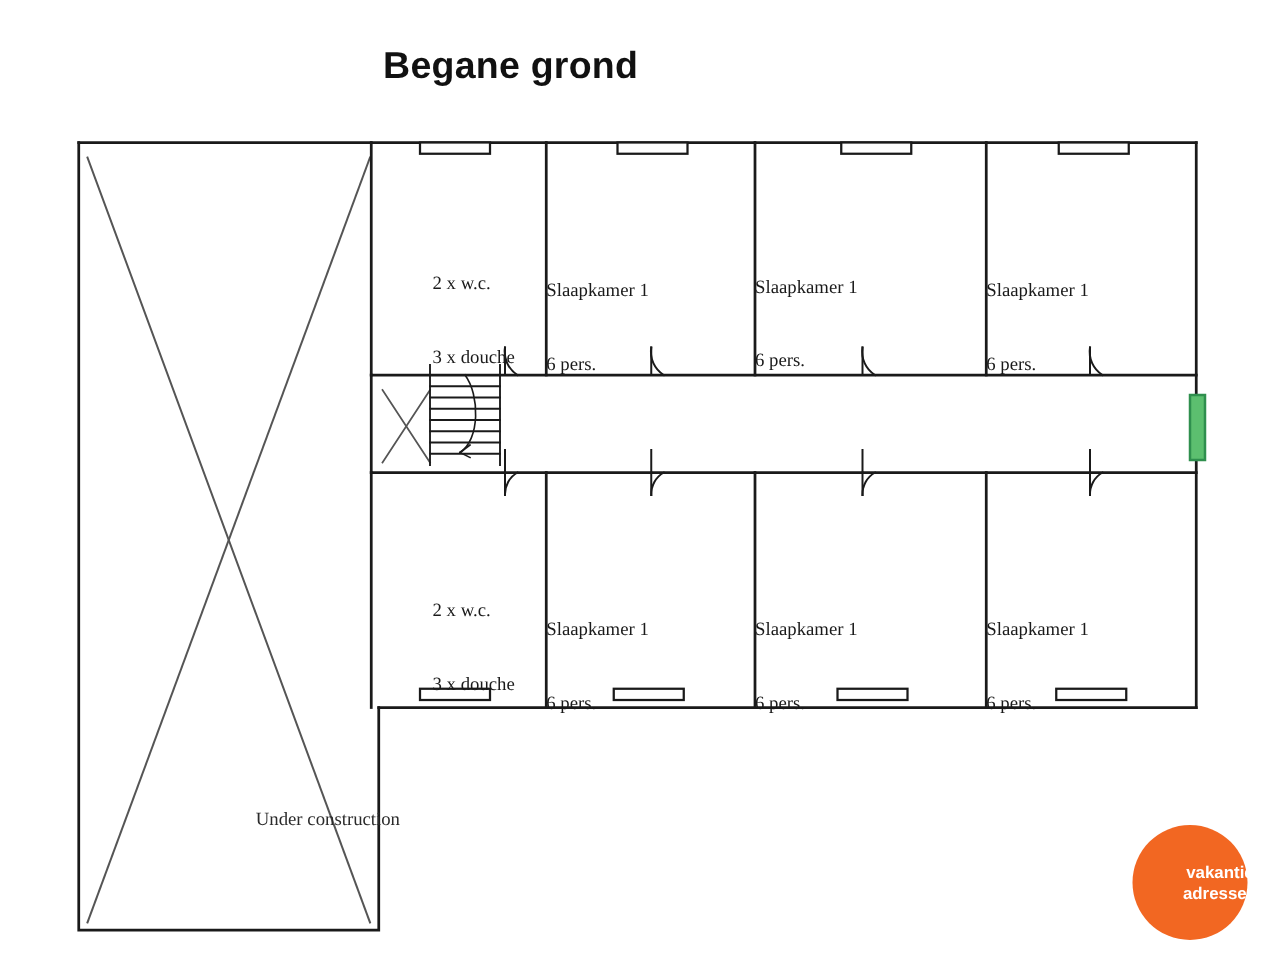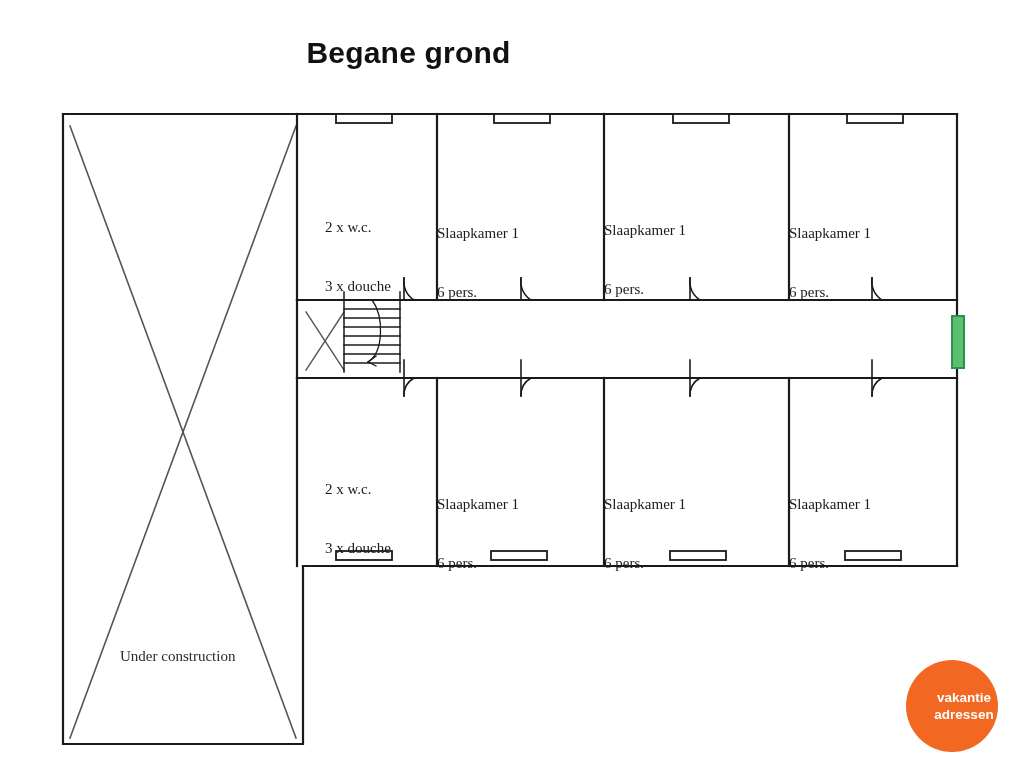--- a/index.html
+++ b/index.html
@@ -34,63 +34,65 @@
   }
   .room-label {
     position: absolute;
     color: #1a1a1a;
     font-family: "Liberation Serif", serif;
     line-height: 1.32;
     white-space: pre;
   }
   .room-label.left-align {
     text-align: left;
+    margin-left: 21px;
   }
   .room-label .l1 {
     display: block;
   }
   .room-label .l2 {
     display: block;
   }
   #under-construction {
     position: absolute;
     font-family: "Liberation Serif", serif;
     font-size: 15px;
     color: #2b2b2b;
     left: 120px;
     top: 648px;
     width: 200px;
-    text-align: left;
+    text-align: right;
   }
   #logo {
     position: absolute;
     right: 26px;
     bottom: 16px;
     width: 92px;
     height: 92px;
   }
   #logo .badge {
     position: absolute;
     left: 0;
     top: 0;
     width: 92px;
     height: 92px;
     background: #f26722;
     border-radius: 50%;
   }
   #logo .logo-text {
     position: absolute;
-    left: 12px;
+    left: 0;
     top: 30px;
     width: 92px;
     text-align: center;
     color: #ffffff;
     font-size: 13.5px;
     font-weight: bold;
     line-height: 1.25;
+    padding-left: 24px;
   }
   #logo .logo-text span {
     display: block;
   }
 </style>
 </head>
 <body>
 
 <div id="page-title">Begane grond</div>
 

